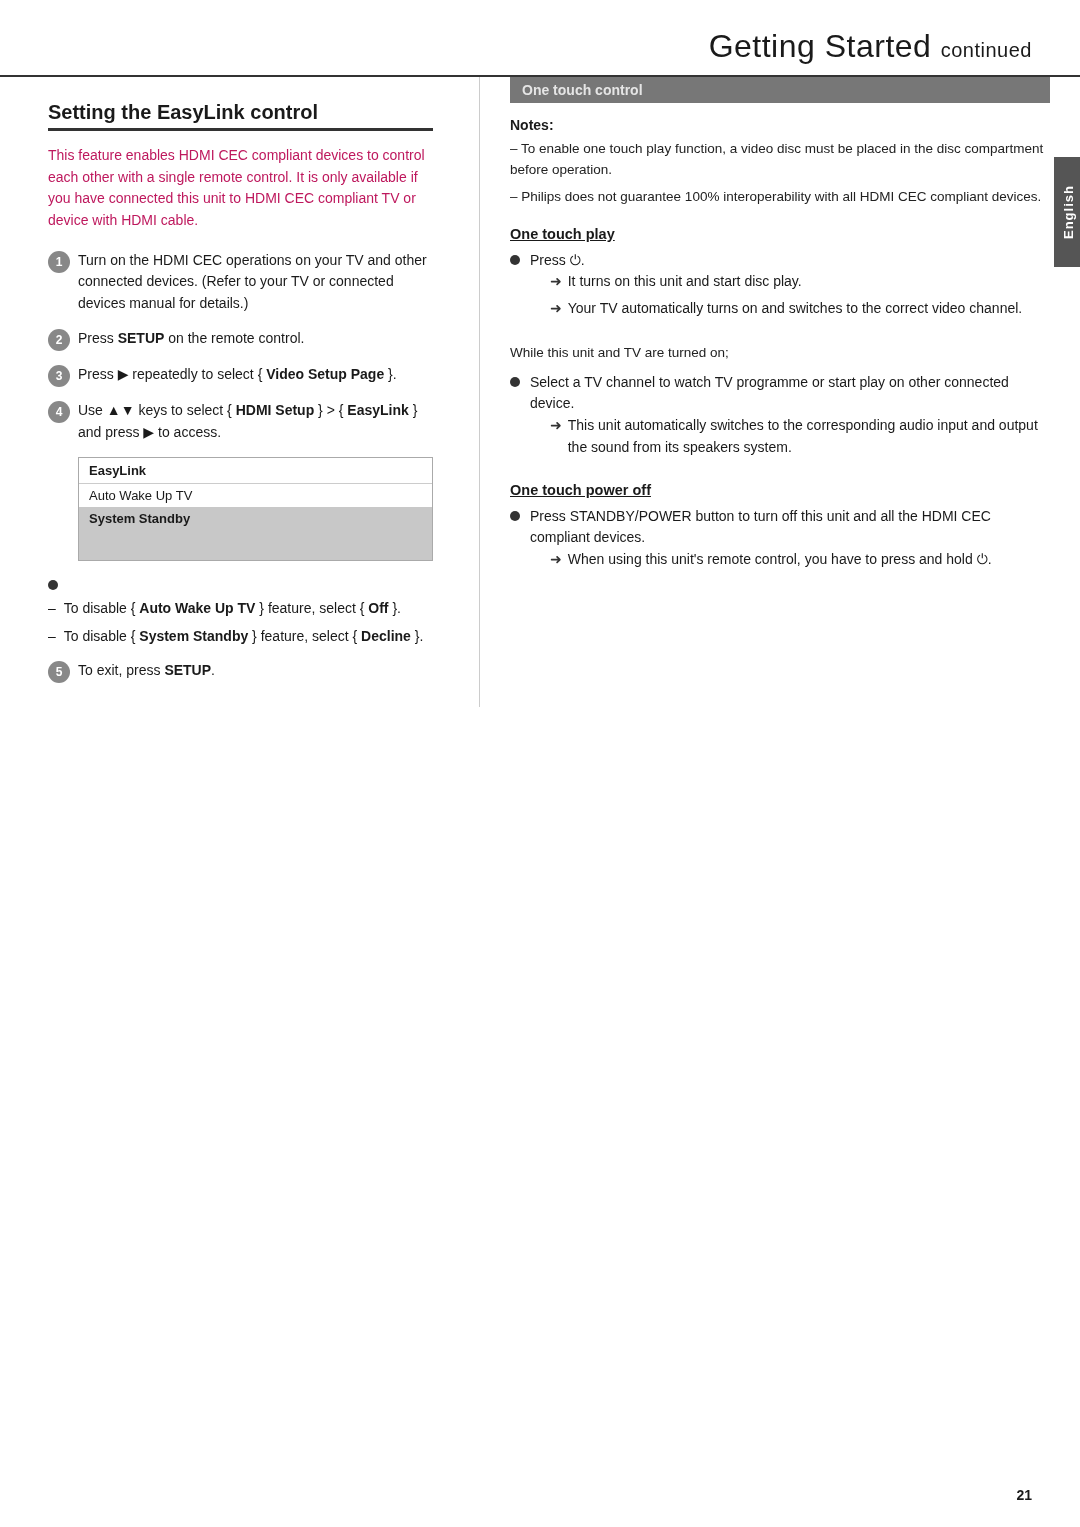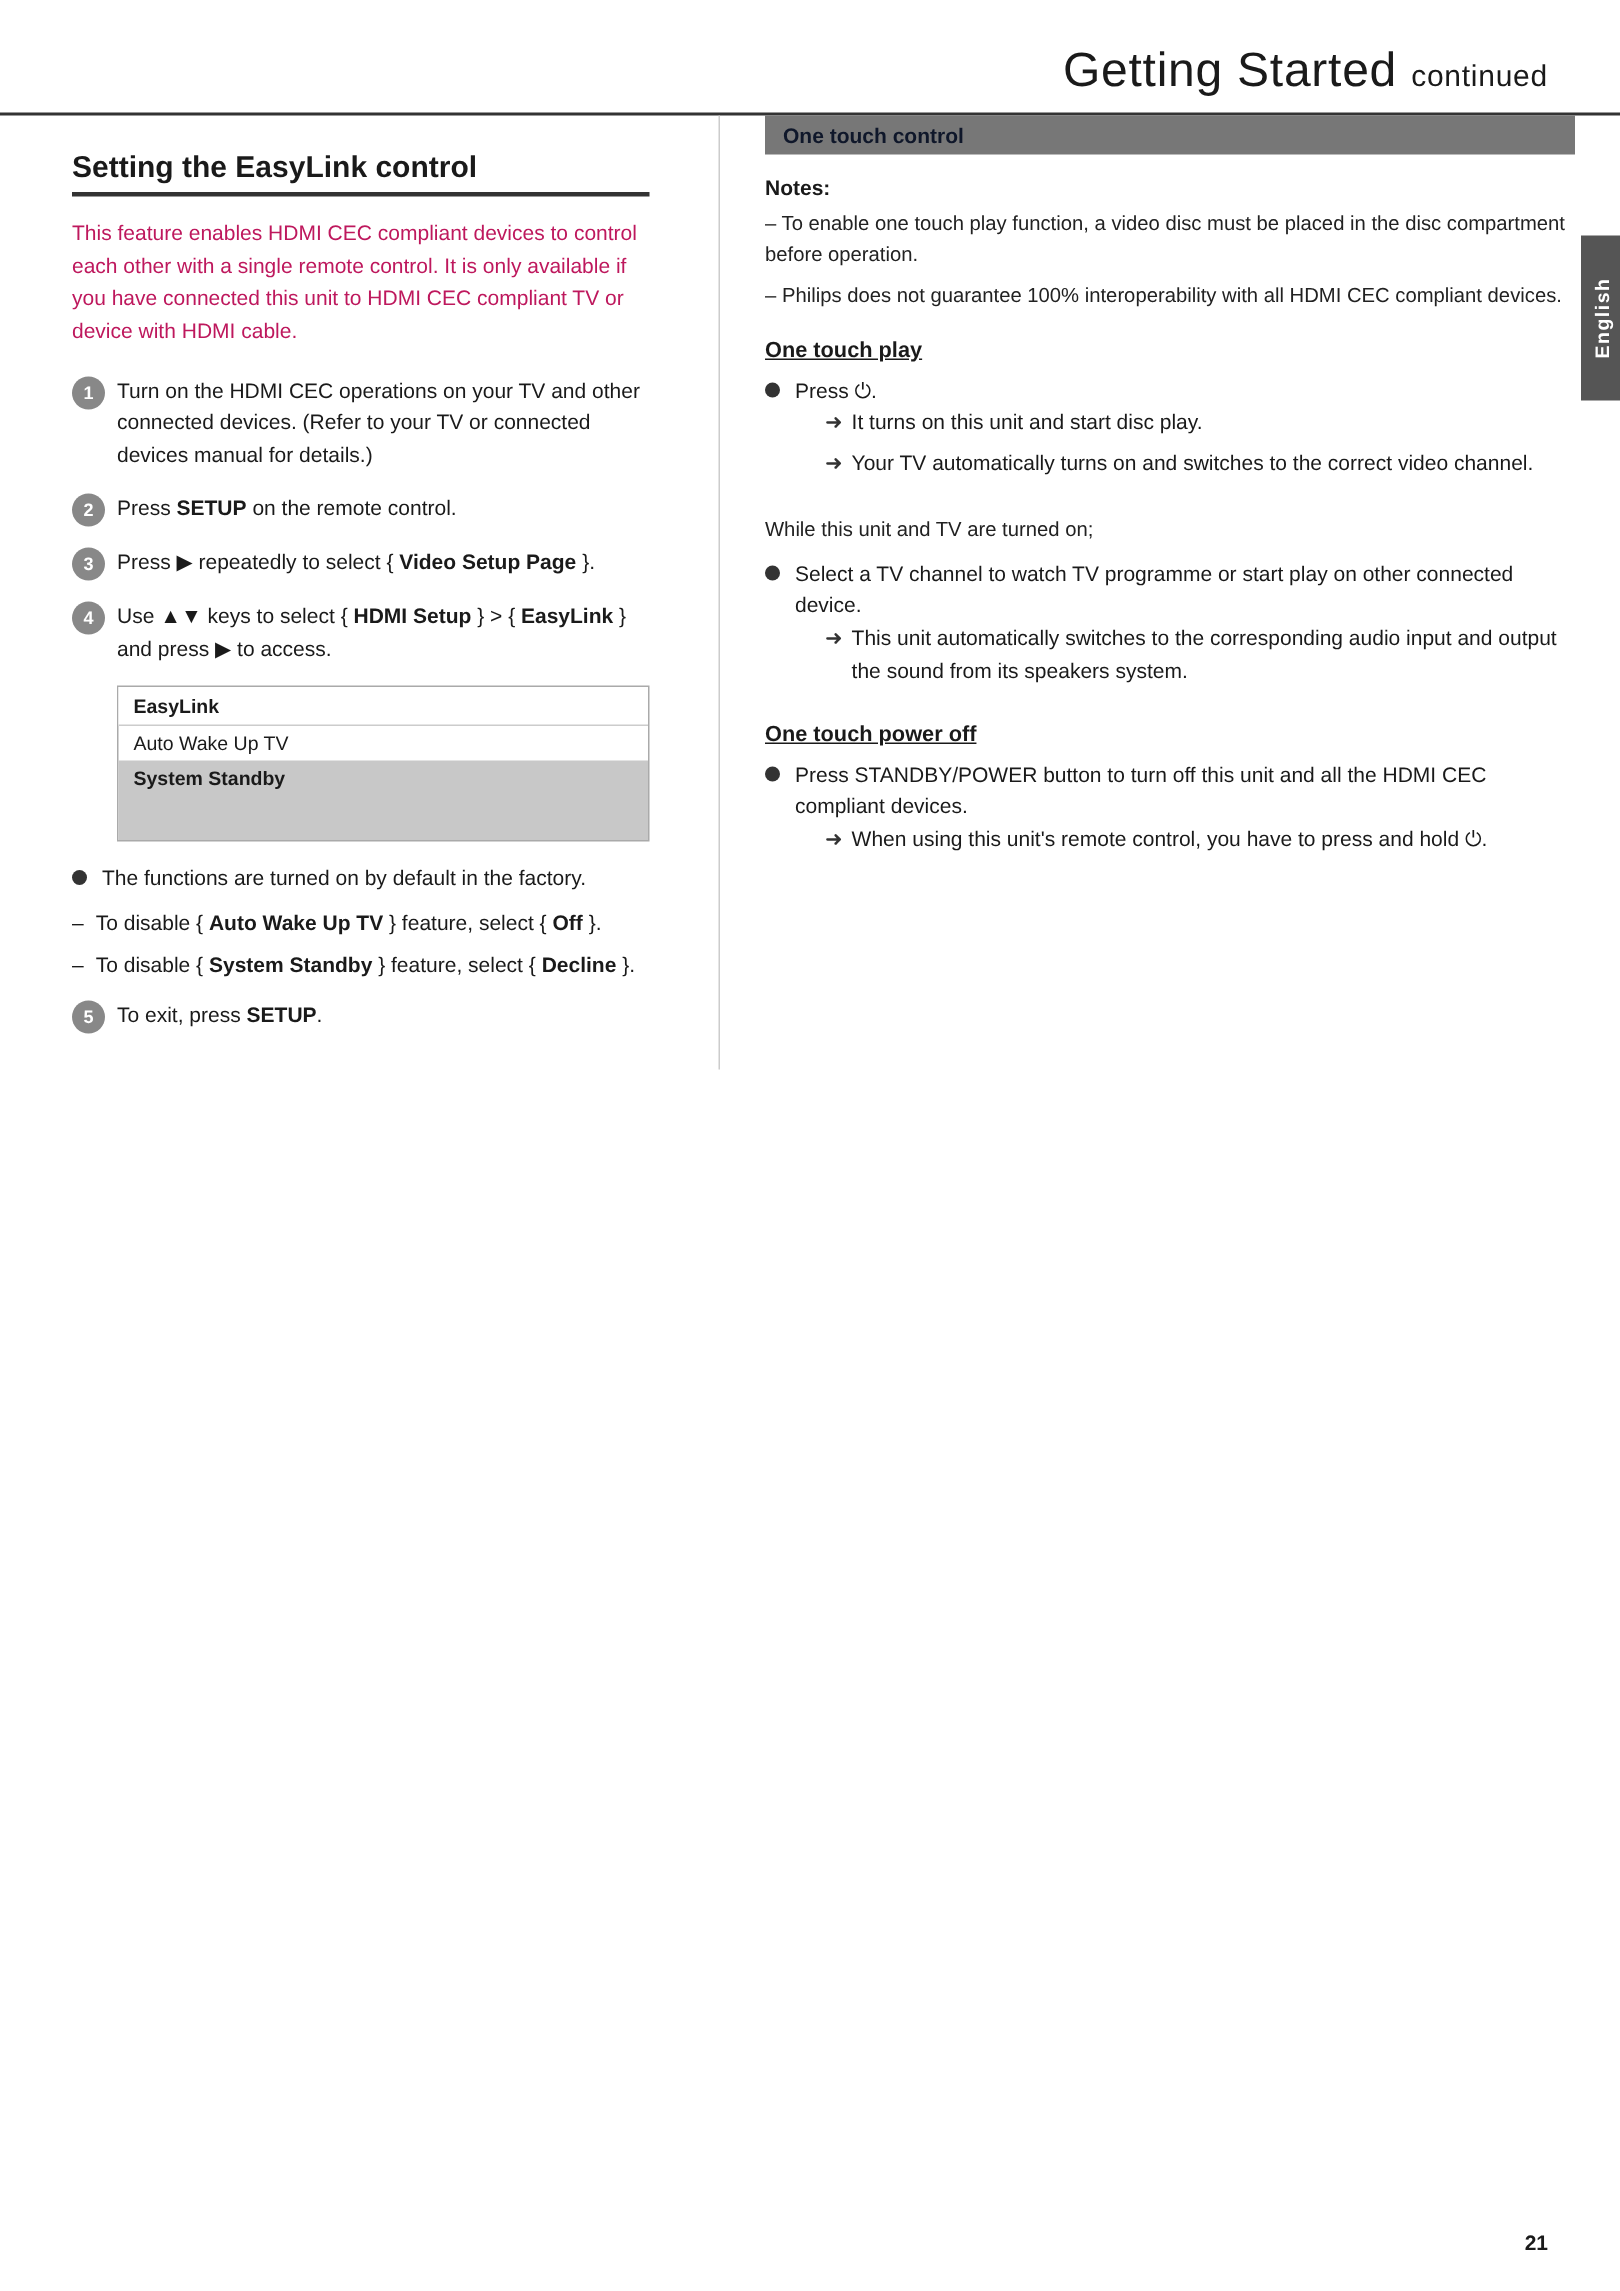--- a/index.html
+++ b/index.html
@@ -195,21 +195,21 @@
     }
 
     .sub-dash {
       flex-shrink: 0;
       margin-right: 8px;
     }
 
     
     .section-header-box {
       background: #777;
-      color: #0f172a;
+      color: #e5e5e5;
       font-size: 14px;
       font-weight: bold;
       padding: 5px 12px;
       margin-bottom: 14px;
       margin-top: 0;
     }
 
     .notes-section {
       margin-bottom: 18px;
     }
@@ -335,21 +335,20 @@
       <div class="easylink-box">
         <div class="easylink-header">EasyLink</div>
         <div class="easylink-item">Auto Wake Up TV</div>
         <div class="easylink-item selected">System Standby</div>
         <div class="easylink-bottom"></div>
       </div>
 
       <div class="bullet-section">
         <div class="bullet-item">
           <div class="bullet-dot"></div>
-          <span>The functions are turned on by default in the factory.</span>
         </div>
 
         <div class="sub-bullets">
           <div class="sub-bullet">
             <span class="sub-dash">–</span>
             <span>To disable { <span class="bold">Auto Wake Up TV</span> } feature, select { <span class="bold">Off</span> }.</span>
           </div>
           <div class="sub-bullet">
             <span class="sub-dash">–</span>
             <span>To disable { <span class="bold">System Standby</span> } feature, select { <span class="bold">Decline</span> }.</span>

